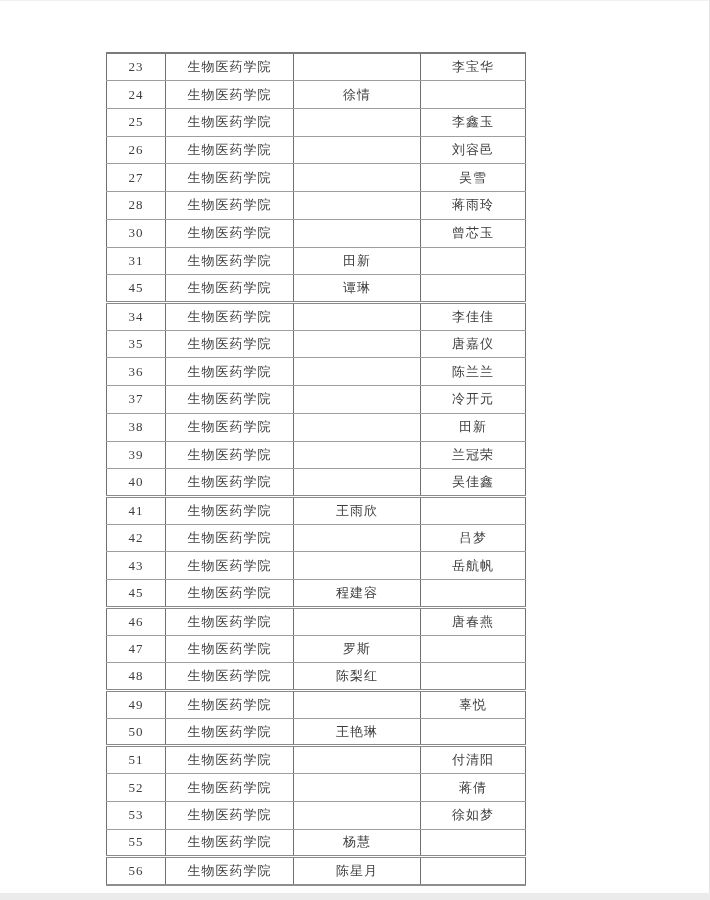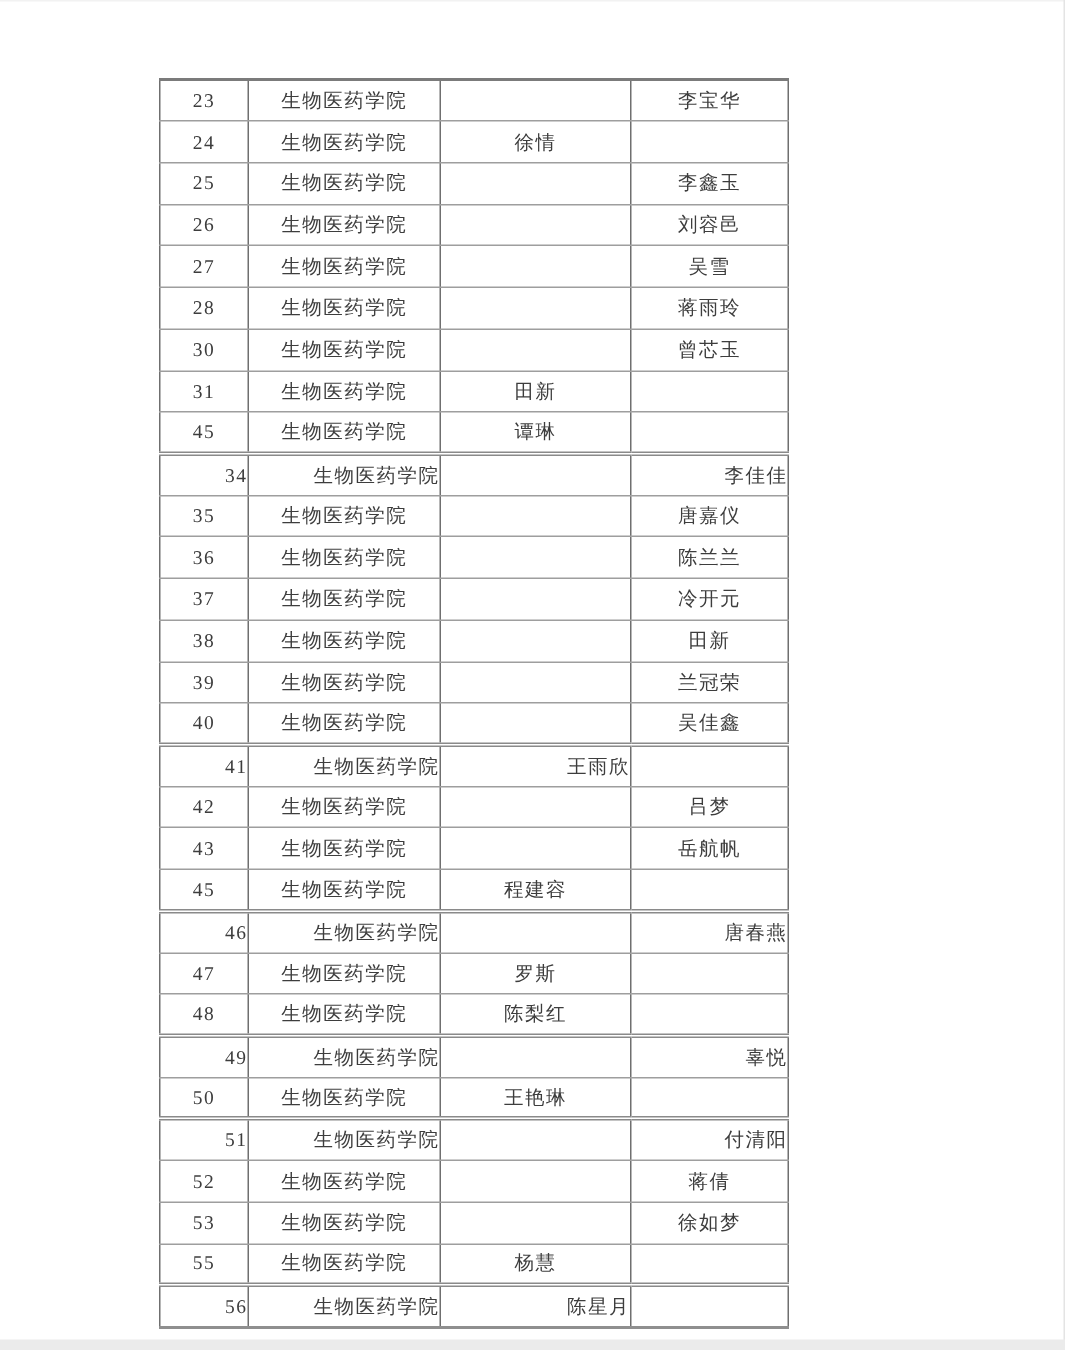--- a/index.html
+++ b/index.html
@@ -43,21 +43,20 @@
   }
   
   .roster-table {
     border: 1px solid #6f6f6f;
     border-top: 2px solid #7b7b7b;
     border-bottom: 2px solid #8f8f8f;
   }
   
   .roster-table tr.dbl td {
     border-top: 3px double #8a8a8a;
-    text-align: right;
   }
   .col-no    { width: 59px; }
   .col-col   { width: 128px; }
   .col-mid   { width: 127px; }
   .col-right { width: 105px; }
   .num-cell {
     letter-spacing: 0.5px;
   }
   .page-bottom-edge {
     position: absolute;

